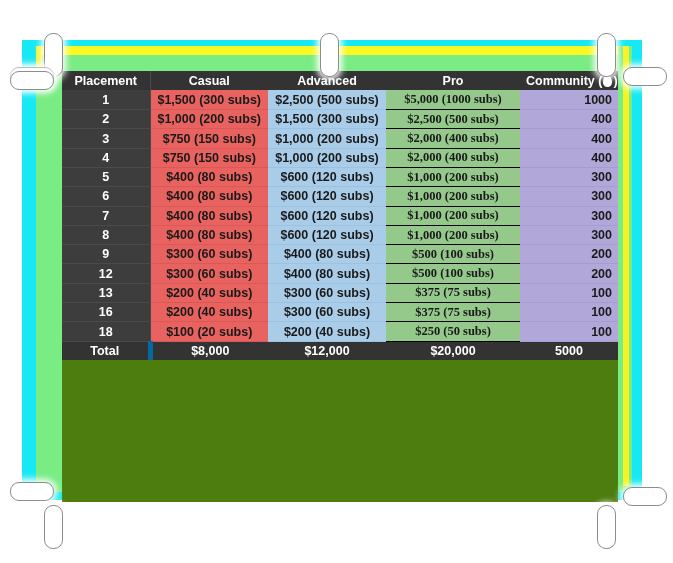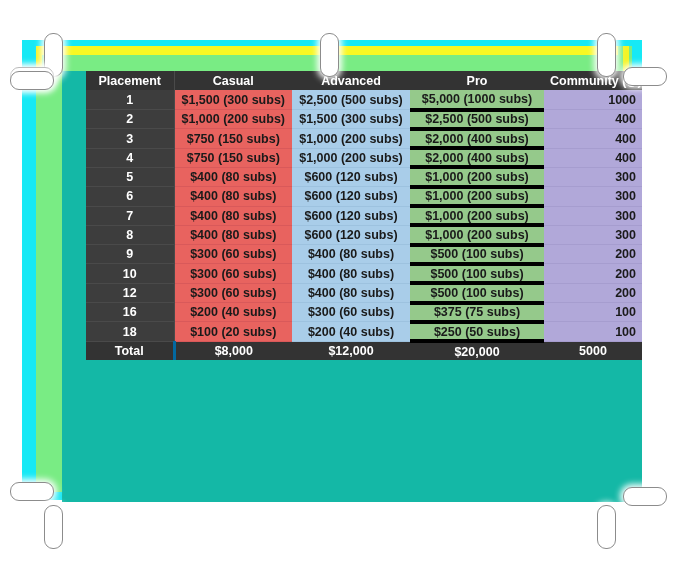--- a/index.html
+++ b/index.html
@@ -69,22 +69,21 @@
     background: #f4f425;
   }
 
   
   .table-wrap {
     position: absolute;
     left: 62px;
     top: 71px;
     width: 556px;
     height: 431px;
-    background: #14b8a6;
-    padding-left: 24px;
+    background: #4d7c0f;
   }
 
   table.prize-table {
     border-collapse: collapse;
     width: 556px;
     table-layout: fixed;
     font-family: "Liberation Sans", sans-serif;
   }
 
   table.prize-table col.c-place { width: 88px; }
@@ -127,37 +126,38 @@
     border-bottom: 1px solid #d9595a;
   }
   tbody td.cell-adv {
     background: #a9cde9;
     color: #1a1a1a;
     border-bottom: 1px solid #9dc2df;
   }
   tbody td.cell-pro {
     background: #95c98b;
     color: #1a1a1a;
-    border-bottom: 4px solid #000000;
+    border-bottom: 1px solid #000000;
+    font-family: Liberation Serif, serif;
   }
   tbody td.cell-comm {
     background: #b1a8d9;
     color: #1a1a1a;
     border-bottom: 1px solid #a69dcf;
     text-align: right;
   }
 
   tfoot td {
     background: #333333;
     color: #ffffff;
     height: 22px;
     font-size: 13px;
     border-top: 1px solid #2a2a2a;
   }
-  tfoot td.foot-place { border-right: 3px solid #0369a1; }
+  tfoot td.foot-place { border-right: 5px solid #0369a1; }
 
   .egg-icon {
     display: inline-block;
     width: 9px;
     height: 12px;
     background: #ffffff;
     border-radius: 50% 50% 50% 50% / 62% 62% 38% 38%;
     vertical-align: -2px;
     margin: 0 1px;
   }
@@ -267,32 +267,32 @@
             <td class="cell-comm">300</td>
           </tr>
           <tr>
             <td class="cell-place">9</td>
             <td class="cell-casual">$300 (60 subs)</td>
             <td class="cell-adv">$400 (80 subs)</td>
             <td class="cell-pro">$500 (100 subs)</td>
             <td class="cell-comm">200</td>
           </tr>
           <tr>
-            <td class="cell-place">10</td>
-            <td class="cell-casual">$300 (60 subs)</td>
-            <td class="cell-adv">$400 (80 subs)</td>
-            <td class="cell-pro">$500 (100 subs)</td>
-            <td class="cell-comm">200</td>
-          </tr>
-          <tr>
             <td class="cell-place">12</td>
             <td class="cell-casual">$300 (60 subs)</td>
             <td class="cell-adv">$400 (80 subs)</td>
             <td class="cell-pro">$500 (100 subs)</td>
             <td class="cell-comm">200</td>
+          </tr>
+          <tr>
+            <td class="cell-place">13</td>
+            <td class="cell-casual">$200 (40 subs)</td>
+            <td class="cell-adv">$300 (60 subs)</td>
+            <td class="cell-pro">$375 (75 subs)</td>
+            <td class="cell-comm">100</td>
           </tr>
           <tr>
             <td class="cell-place">16</td>
             <td class="cell-casual">$200 (40 subs)</td>
             <td class="cell-adv">$300 (60 subs)</td>
             <td class="cell-pro">$375 (75 subs)</td>
             <td class="cell-comm">100</td>
           </tr>
           <tr>
             <td class="cell-place">18</td>

